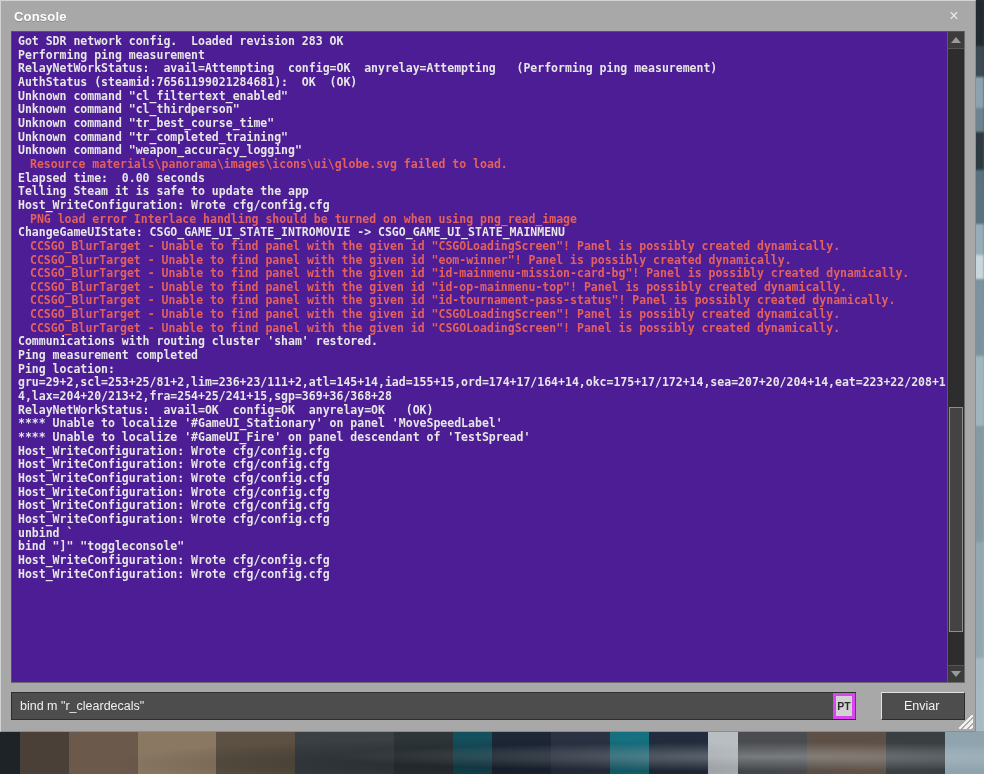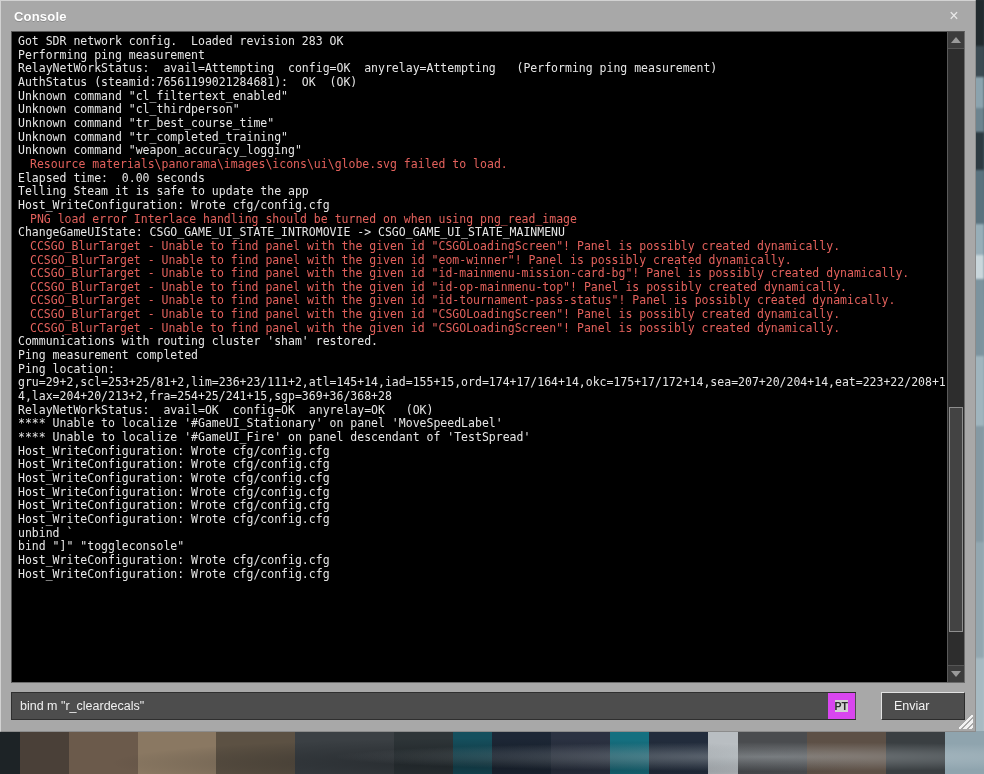--- a/index.html
+++ b/index.html
@@ -129,27 +129,28 @@
     font-family: "Liberation Sans", sans-serif;
     cursor: pointer;
     user-select: none;
   }
 
   
   #log-region {
     flex: 1 1 auto;
     margin: 0 10px 0 10px;
     position: relative;
-    background: #000000;
+    background: #4c1d95;
     border: 1px solid #6b6b6b;
     border-top-color: #555;
     border-left-color: #555;
     box-sizing: border-box;
     display: flex;
     overflow: hidden;
+    font-weight: bold;
   }
   #log-text {
     flex: 1 1 auto;
     padding: 3px 0 0 6px;
     font-family: "DejaVu Sans Mono", "Liberation Mono", monospace;
     font-size: 11.5px;
     line-height: 13.65px;
     color: #e4e4e4;
     white-space: pre-wrap;
     word-break: break-all;
@@ -230,21 +231,21 @@
     font-family: "Liberation Sans", sans-serif;
     font-size: 12.5px;
     padding: 0 8px;
     box-sizing: border-box;
   }
   #lang-indicator {
     flex: 0 0 22px;
     height: 26px;
     margin-right: 1px;
     background: #d2d2d2;
-    border: 7px solid #d946ef;
+    border: 3px solid #d946ef;
     box-sizing: border-box;
     display: flex;
     align-items: center;
     justify-content: center;
     color: #2b2b2b;
     font-family: "Liberation Sans", sans-serif;
     font-size: 10.5px;
     font-weight: bold;
     user-select: none;
     cursor: pointer;
@@ -256,21 +257,21 @@
     height: 28px;
     background: #4d4d4d;
     border: 1px solid #e2e2e2;
     border-right-color: #2c2c2c;
     border-bottom-color: #2c2c2c;
     box-sizing: border-box;
     color: #f2f2f2;
     font-family: "Liberation Sans", sans-serif;
     font-size: 12.5px;
     text-align: left;
-    padding-left: 12px;
+    padding-left: 22px;
     cursor: pointer;
     line-height: 26px;
   }
 
   
   #resize-grip {
     position: absolute;
     right: 2px;
     bottom: 2px;
     width: 14px;

